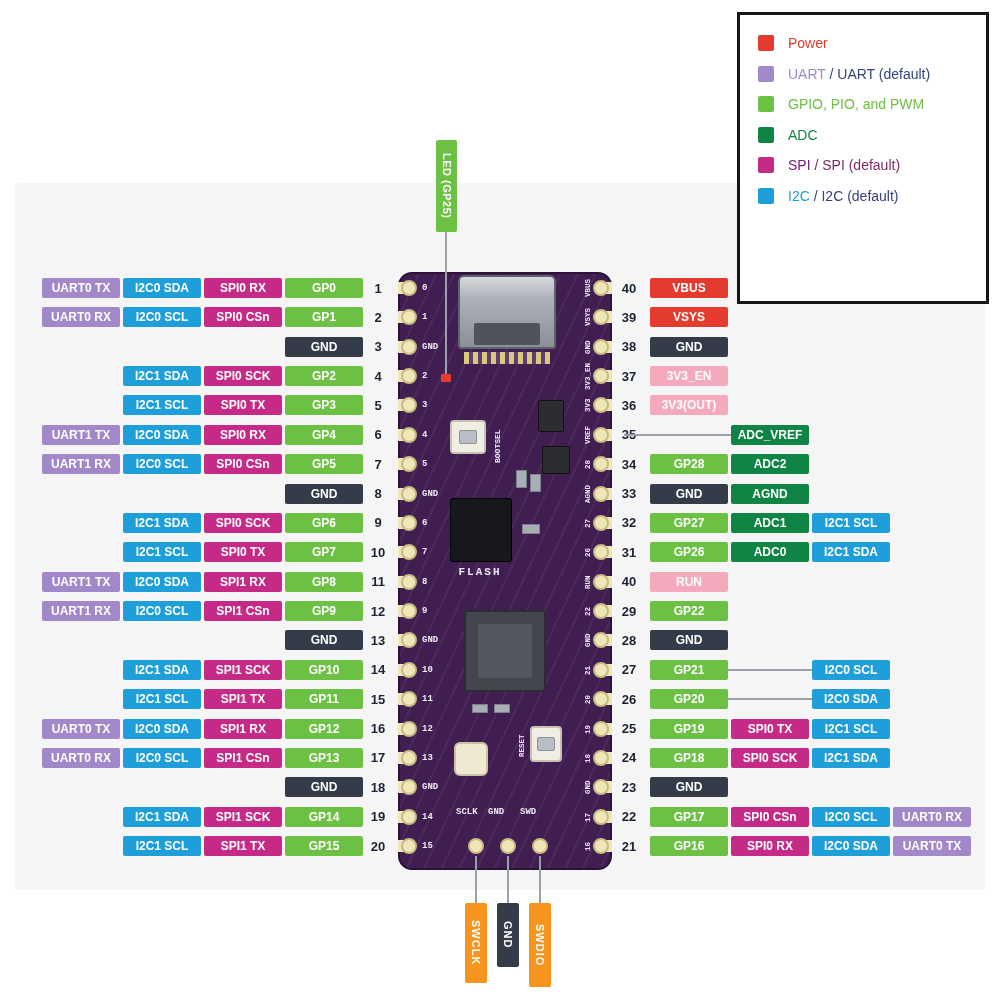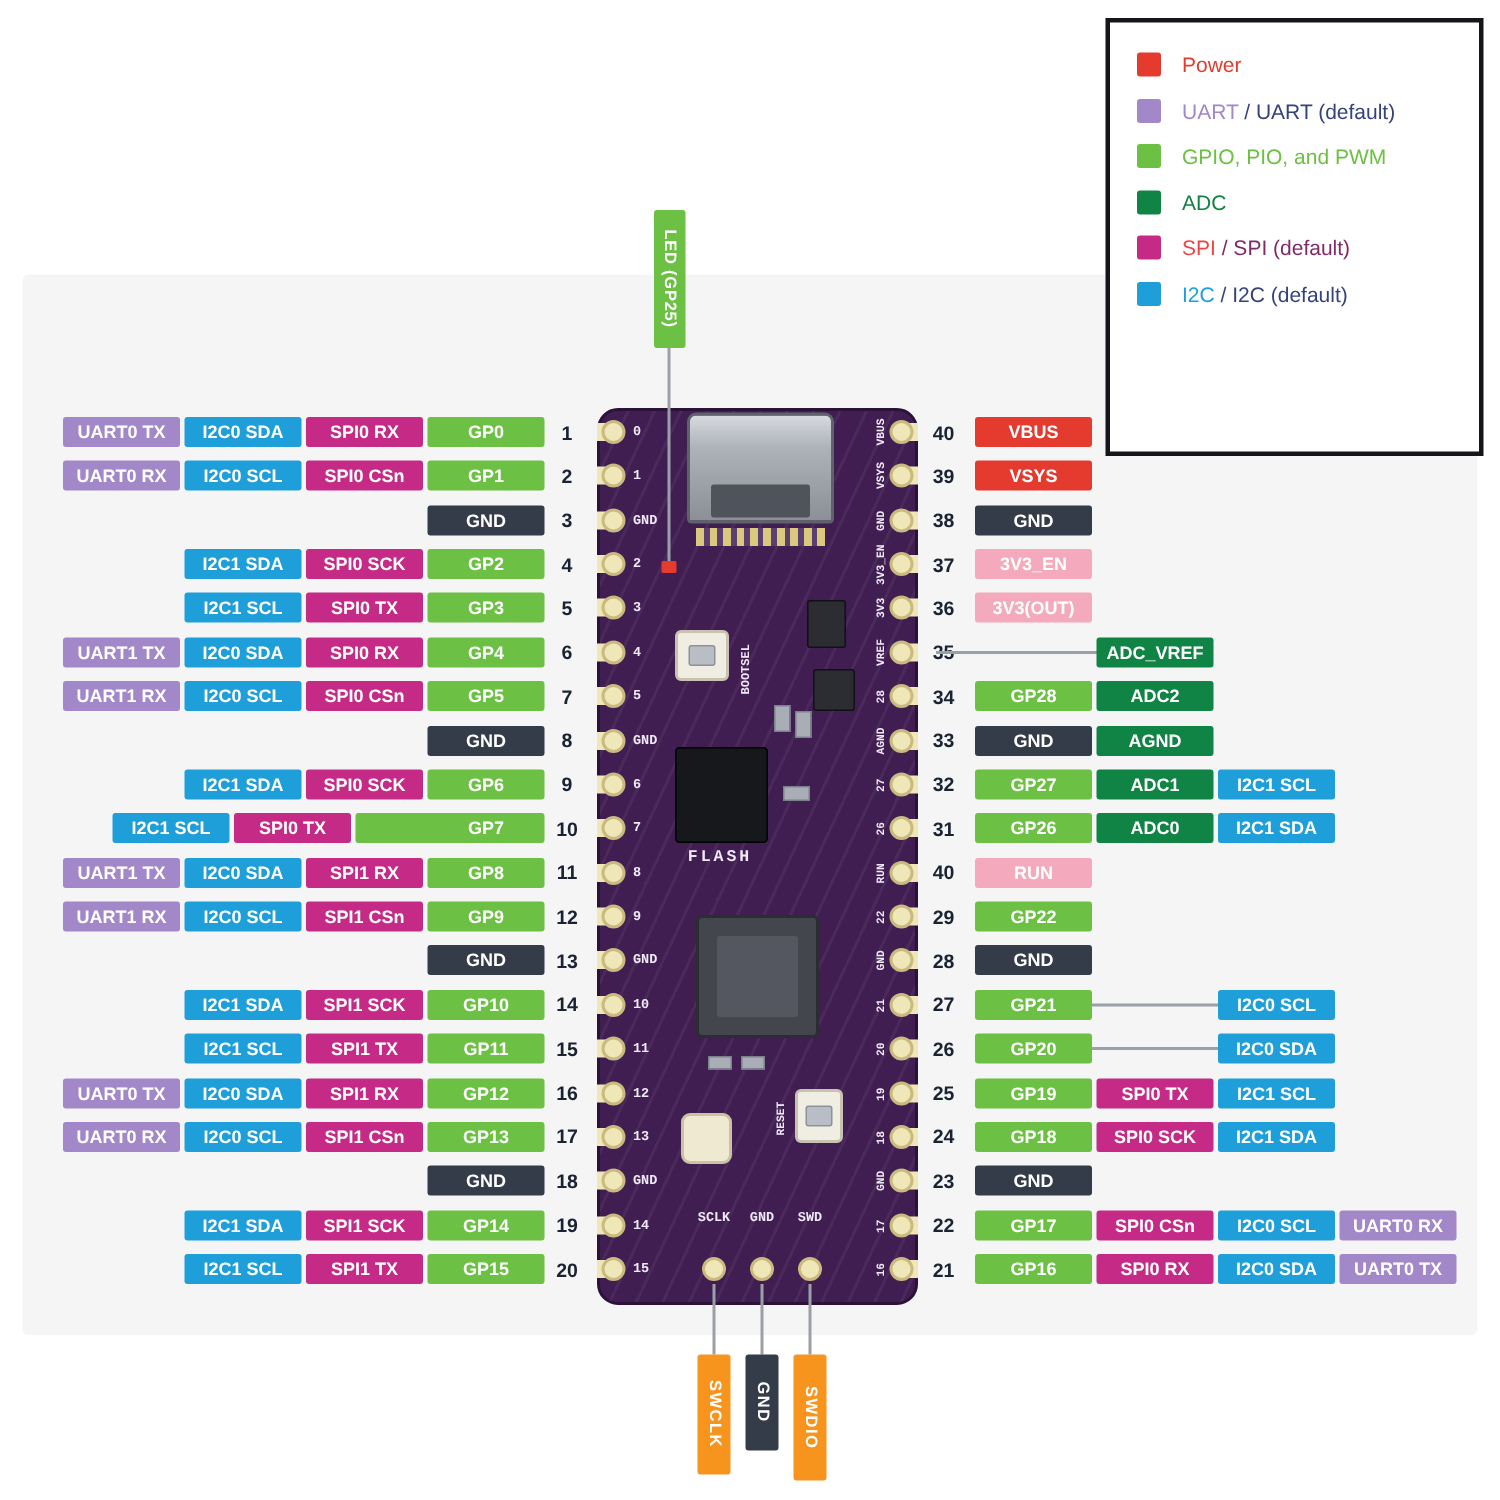--- a/index.html
+++ b/index.html
@@ -23,21 +23,21 @@
   .chip-lg{background:#43464d;border:2px solid #2b2d33;border-radius:4px;
            display:flex;align-items:center;justify-content:center;box-sizing:border-box;}
   .chip-core{width:54px;height:54px;background:#54575f;border-radius:2px;}
   .xtal{background:#efe9d2;border:2px solid #c9c2a4;border-radius:6px;box-sizing:border-box;}
   .passive{background:#a9adb5;border:1px solid #7c808a;}
   
   .silk{color:var(--c-silk);font-size:9px;font-weight:bold;
         font-family:"Liberation Mono","DejaVu Sans Mono",monospace;line-height:12px;}
   .silk-v{writing-mode:vertical-rl;transform:rotate(180deg);font-size:7.5px;
           display:flex;align-items:center;justify-content:center;line-height:10px;}
-  .silk-center{text-align:center;}
+  .silk-center{}
   .flash-label{font-size:11px;letter-spacing:2px;text-align:center;}
   
   .pad{width:16px;height:16px;border-radius:50%;background:var(--c-pad);
        border:2px solid var(--c-pad_ring);box-sizing:border-box;}
   .castel{width:8px;height:12px;background:var(--c-pad);}
   
   .rowflex{display:flex;gap:3px;justify-content:flex-end;}
   .pin-label{width:78px;height:20px;display:flex;align-items:center;justify-content:center;
              color:#fff;font-weight:bold;font-size:12px;border-radius:2px;white-space:nowrap;flex:0 0 78px;}
   .pin-num{height:20px;display:flex;align-items:center;justify-content:center;
@@ -104,21 +104,21 @@
         <div class="legend-row">
           <span class="legend-swatch" style="background: rgb(108, 192, 67);"></span>
           <span class="legend-text"><span style="color: rgb(108, 192, 67);">GPIO, PIO, and PWM</span></span>
         </div>
         <div class="legend-row">
           <span class="legend-swatch" style="background: rgb(16, 132, 68);"></span>
           <span class="legend-text"><span style="color: rgb(16, 132, 68);">ADC</span></span>
         </div>
         <div class="legend-row">
           <span class="legend-swatch" style="background: rgb(197, 43, 134);"></span>
-          <span class="legend-text"><span style="color: #ef4444; margin-top: 30px;">SPI</span><span style="color: rgb(126, 42, 102);"> / SPI (default)</span></span>
+          <span class="legend-text"><span style="color: #701a75; margin-top: 30px;">SPI</span><span style="color: rgb(126, 42, 102);"> / SPI (default)</span></span>
         </div>
         <div class="legend-row">
           <span class="legend-swatch" style="background: rgb(30, 159, 217);"></span>
           <span class="legend-text"><span style="color: rgb(30, 159, 217);">I2C</span><span style="color: rgb(53, 66, 124);"> / I2C (default)</span></span>
         </div>
       </div>
   </div>
 
 <div class="abs castel" style="left: 398px; top: 282px;"></div>
     <div class="abs pad" style="left: 401px; top: 280px;"></div>
@@ -290,21 +290,21 @@
     <div class="abs pin-num" style="left: 362px; top: 483.59px; width: 32px;">8</div>
     <div class="abs rowflex" style="left: 40px; top: 512.96px; width: 323px;">
       <div class="pin-label" style="background: rgb(30, 159, 217);">I2C1 SDA</div>
       <div class="pin-label" style="background: rgb(197, 43, 134);">SPI0 SCK</div>
       <div class="pin-label" style="background: rgb(108, 192, 67);">GP6</div>
     </div>
     <div class="abs pin-num" style="left: 362px; top: 512.96px; width: 32px;">9</div>
     <div class="abs rowflex" style="left: 40px; top: 542.33px; width: 323px;">
       <div class="pin-label" style="background: rgb(30, 159, 217);">I2C1 SCL</div>
       <div class="pin-label" style="background: rgb(197, 43, 134);">SPI0 TX</div>
-      <div class="pin-label" style="background: rgb(108, 192, 67); padding-left: 48px;">GP7</div>
+      <div class="pin-label" style="background: rgb(108, 192, 67);">GP7</div>
     </div>
     <div class="abs pin-num" style="left: 362px; top: 542.33px; width: 32px;">10</div>
     <div class="abs rowflex" style="left: 40px; top: 571.7px; width: 323px;">
       <div class="pin-label" style="background: rgb(162, 135, 201);">UART1 TX</div>
       <div class="pin-label" style="background: rgb(30, 159, 217);">I2C0 SDA</div>
       <div class="pin-label" style="background: rgb(197, 43, 134);">SPI1 RX</div>
       <div class="pin-label" style="background: rgb(108, 192, 67);">GP8</div>
     </div>
     <div class="abs pin-num" style="left: 362px; top: 571.7px; width: 32px;">11</div>
     <div class="abs rowflex" style="left: 40px; top: 601.07px; width: 323px;">

